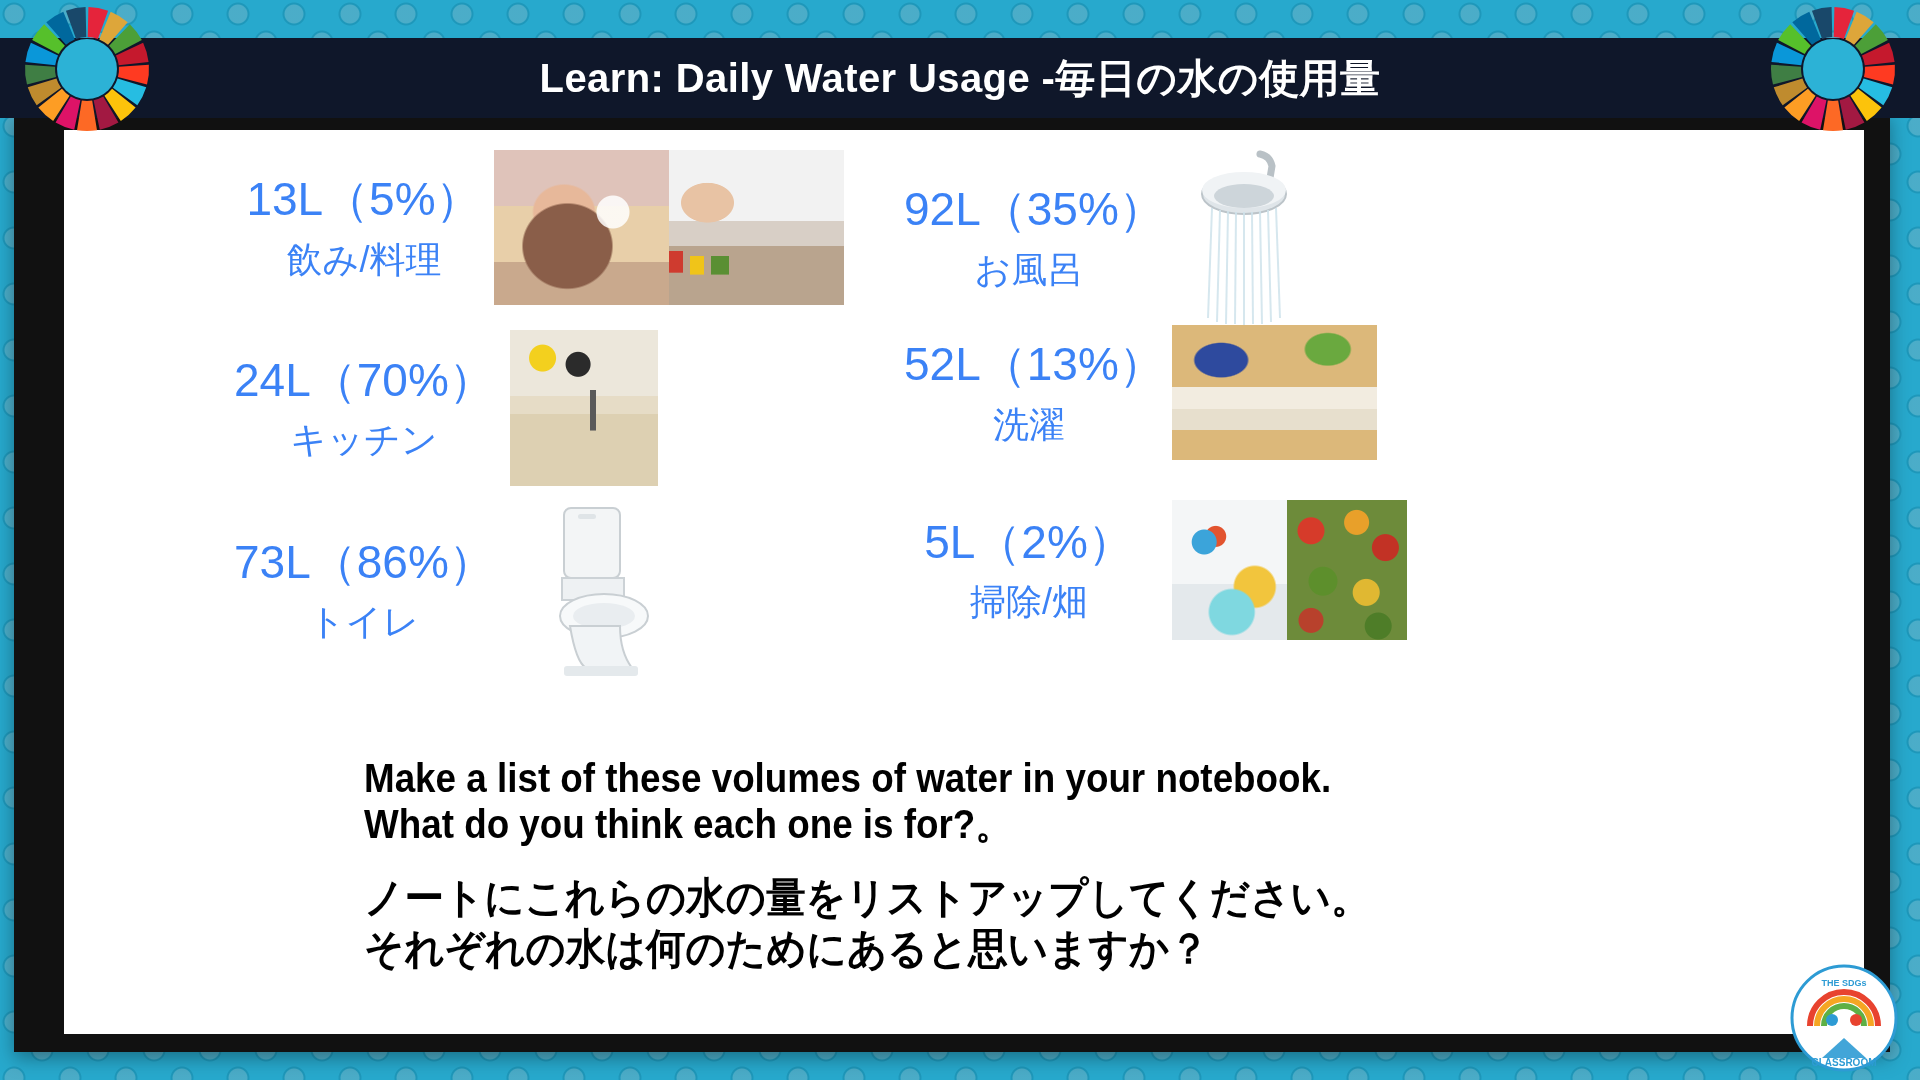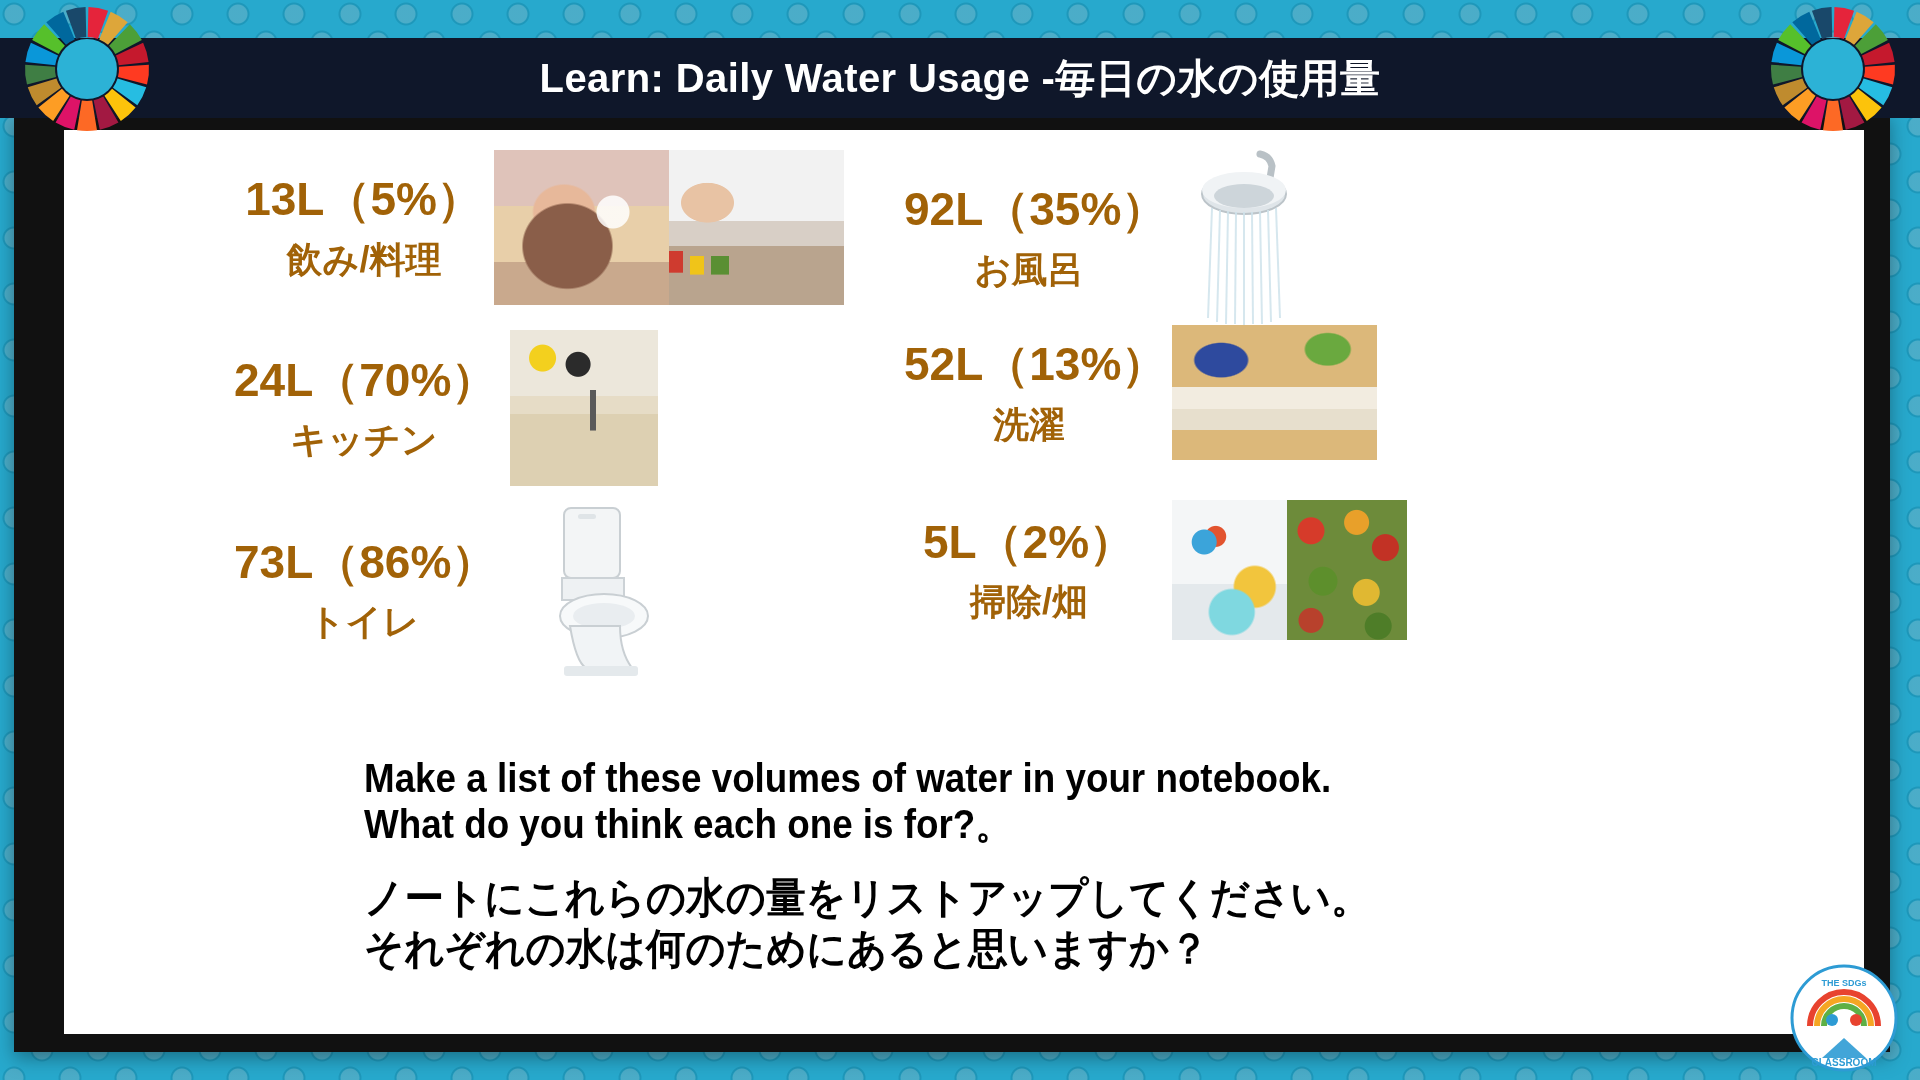--- a/index.html
+++ b/index.html
@@ -49,21 +49,21 @@
     position:absolute;left:50px;top:18px;width:1800px;height:904px;
     background:#ffffff;
     overflow:hidden;
   }
   
   #usage-grid{
     position:absolute;left:0;top:0;width:1800px;height:620px;
   }
   .usage-item{position:absolute;display:flex;align-items:center;}
   .usage-label{
-    color:#a16207;font-weight:bold;line-height:1.08;
+    color:#3b82f6;font-weight:normal;line-height:1.08;
     text-align:center;white-space:nowrap;
   }
   .usage-amount{font-size:46px;display:block;}
   .usage-name{font-size:36px;display:block;margin-top:16px;}
   .usage-media{position:relative;flex:none;}
 
   
   #item-drinking{left:170px;top:20px;}
   #item-kitchen {left:170px;top:200px;}
   #item-toilet  {left:170px;top:370px;}

